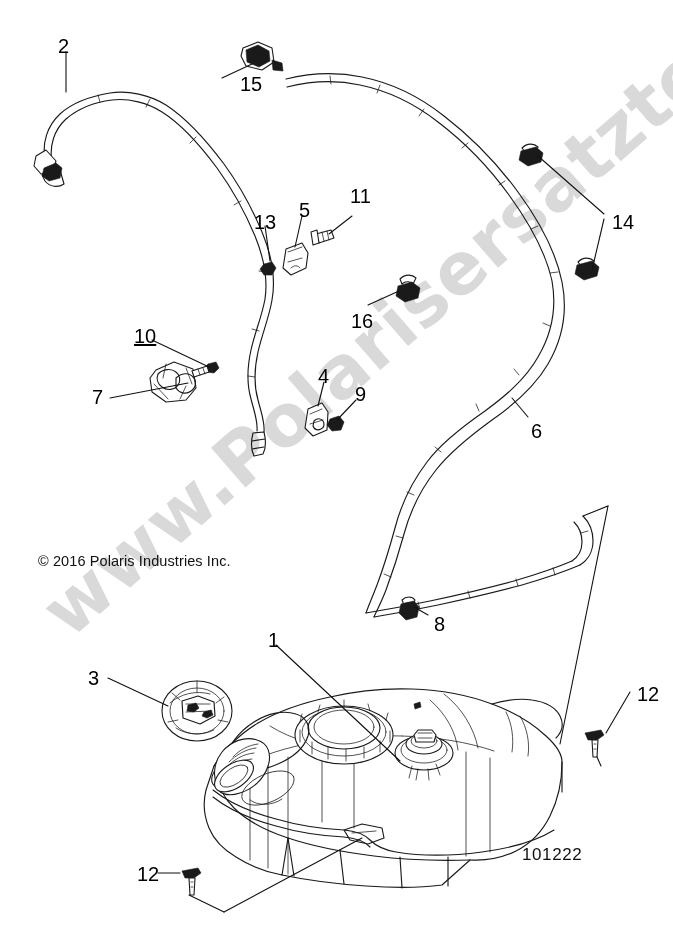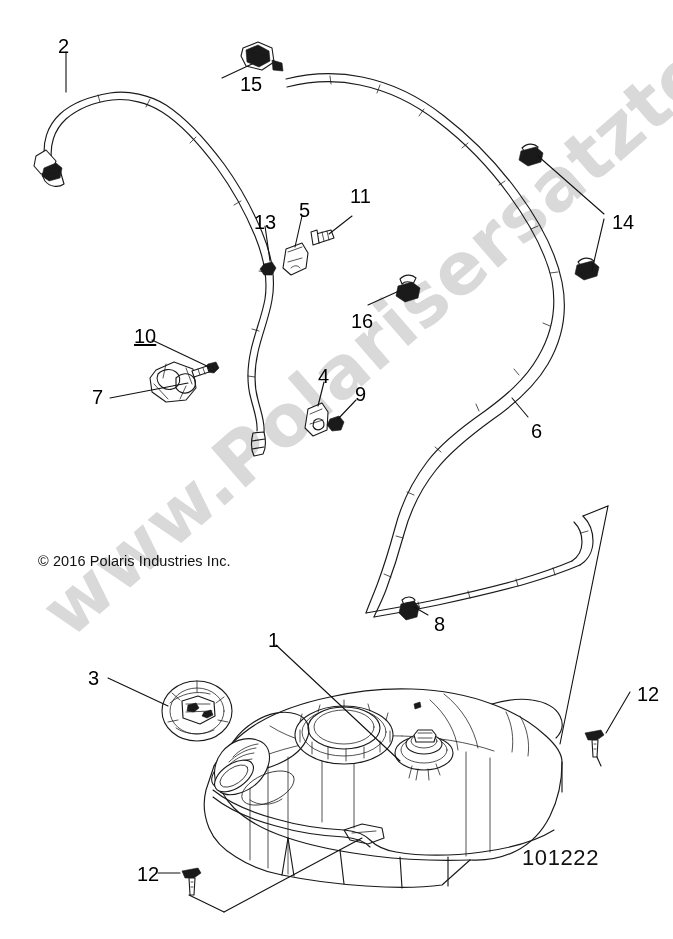--- a/index.html
+++ b/index.html
@@ -63,21 +63,21 @@
     font-size:14.5px;
     color:#111;
     letter-spacing:0.1px;
     z-index:20;
     white-space:nowrap;
   }
   #diagram-id{
     position:absolute;
     left:522px;
     top:845px;
-    font-size:22px;
+    font-size:17px;
     color:#111;
     letter-spacing:0.6px;
     z-index:20;
   }
 </style>
 </head>
 <body>
 
 <div id="sheet">
 

